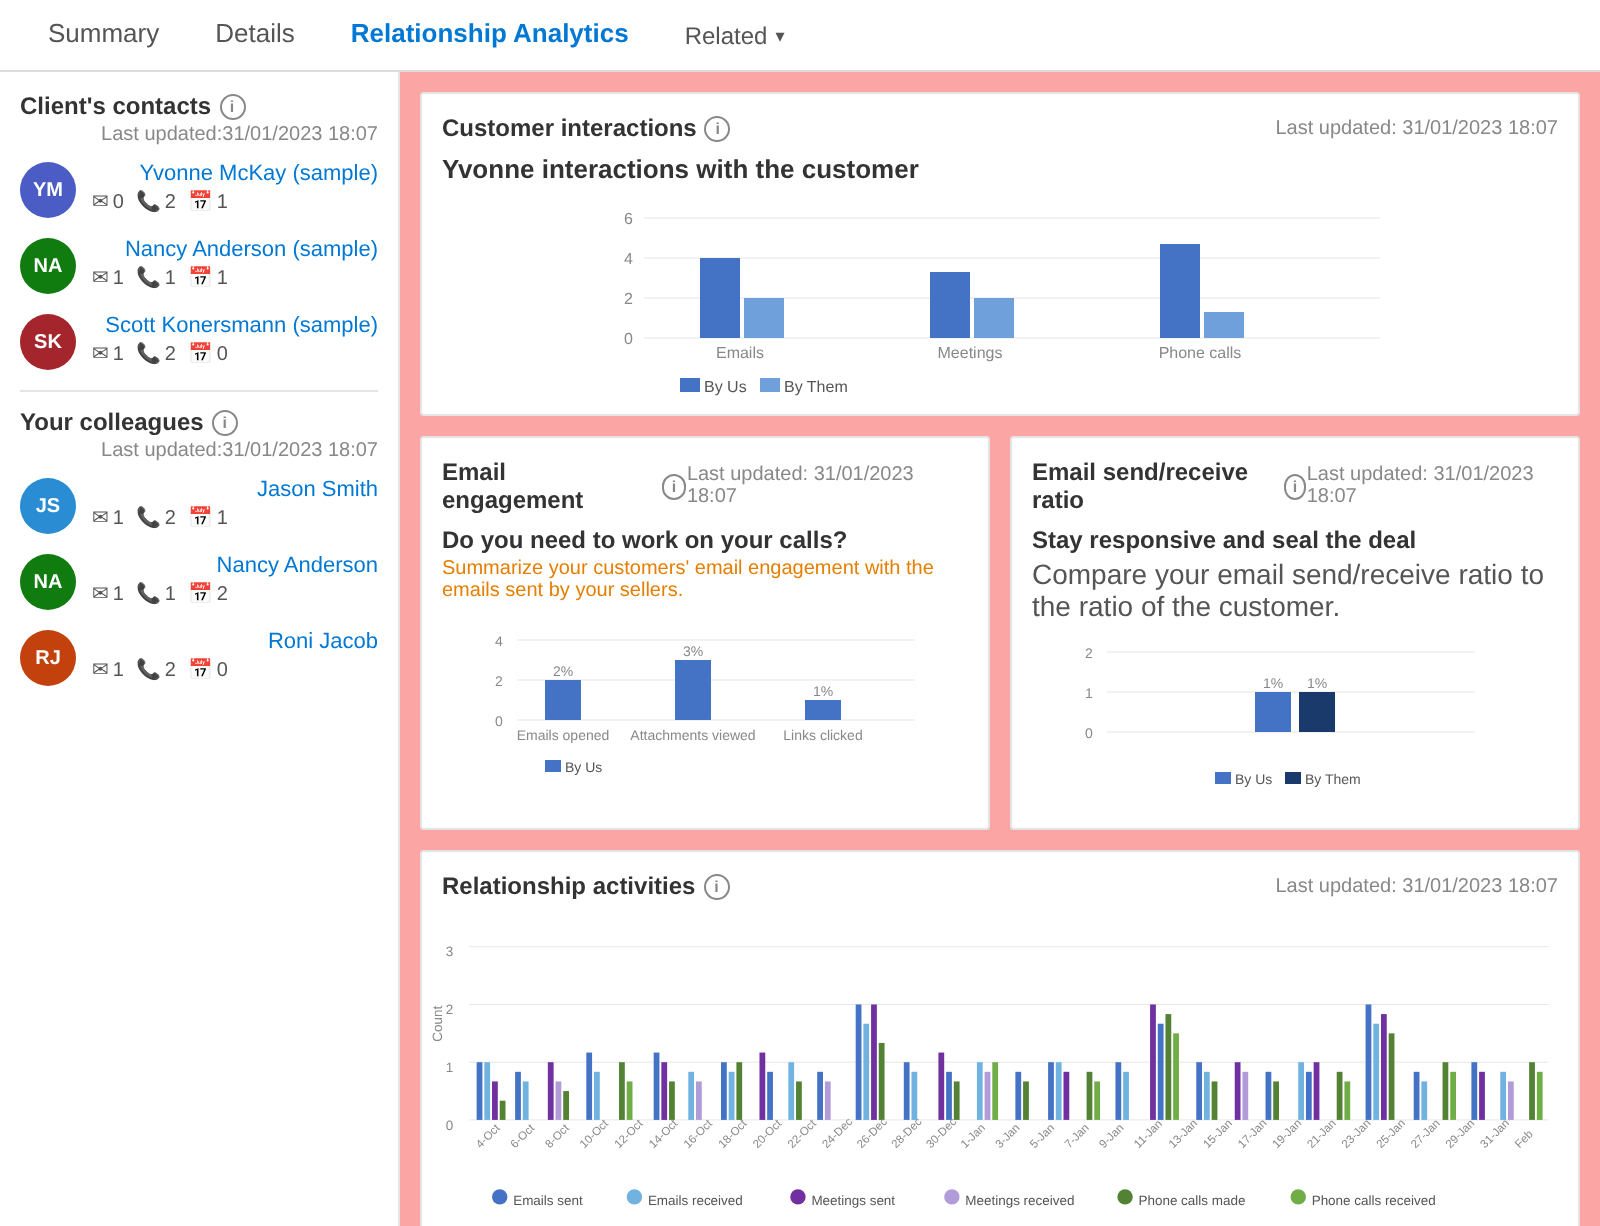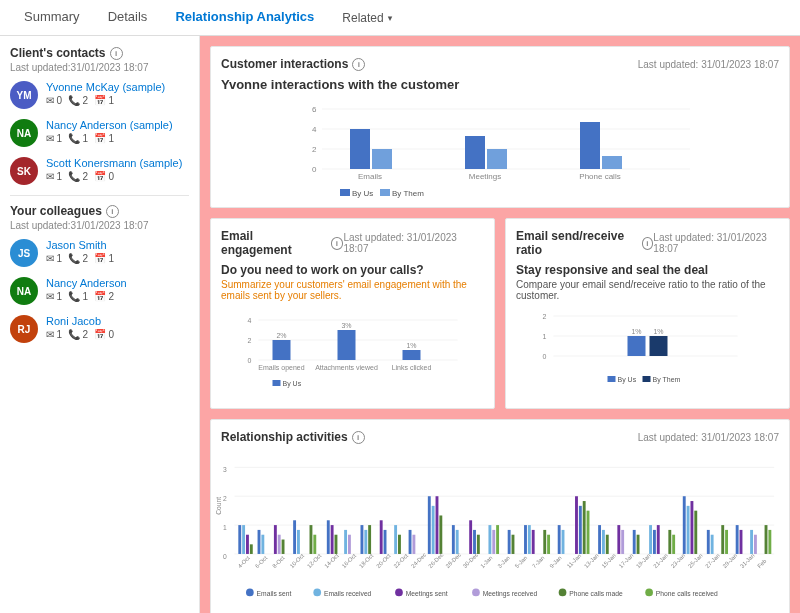--- a/index.html
+++ b/index.html
@@ -8,21 +8,21 @@
     
     .top-tabs { display: flex; align-items: center; border-bottom: 1px solid #ddd; padding: 0 10px; height: 36px; background: #fff; }
     .tab { padding: 8px 14px; font-size: 13px; cursor: pointer; color: #555; border-bottom: 2px solid transparent; height: 44px; display: flex; align-items: center; }
     .tab.active { color: #0078d4; border-bottom: 2px solid #0078d4; font-weight: 600; }
     .tab-dropdown { display: flex; align-items: center; gap: 4px; cursor: pointer; padding: 8px 14px; color: #555; }
 
     
     .main-container { display: flex; height: calc(613px - 36px); overflow: hidden; }
 
     
-    .sidebar { width: 200px; min-width: 200px; border-right: 1px solid #e5e5e5; padding: 10px; overflow-y: auto; background: #fff; }
+    .sidebar { width: 200px; min-width: 200px; border-right: 1px solid #e5e5e5; padding: 10px; overflow-y: auto; background: #fff; text-align: right; }
     .section-title { font-size: 12px; font-weight: 600; color: #333; display: flex; align-items: center; gap: 4px; margin-bottom: 2px; }
     .last-updated { font-size: 10px; color: #888; margin-bottom: 8px; }
     .contact-item { display: flex; align-items: flex-start; gap: 8px; margin-bottom: 10px; }
     .avatar { width: 28px; height: 28px; border-radius: 50%; display: flex; align-items: center; justify-content: center; font-size: 10px; font-weight: 600; color: #fff; flex-shrink: 0; }
     .avatar.ym { background: #4b5cc4; }
     .avatar.na { background: #107c10; }
     .avatar.sk { background: #a4262c; }
     .avatar.js { background: #2a8dd4; }
     .avatar.na2 { background: #107c10; }
     .avatar.rj { background: #c2410c; }
@@ -45,21 +45,21 @@
     
     .chart-title { font-size: 13px; font-weight: 600; color: #333; margin-bottom: 2px; }
     .chart-subtitle { font-size: 11px; color: #555; margin-bottom: 8px; }
     
     
     .bottom-row { display: flex; gap: 10px; }
     .email-engagement-card { flex: 1; }
     .email-send-receive-card { flex: 1; }
     .card-desc { font-size: 12px; font-weight: 600; color: #333; margin-bottom: 2px; }
     .card-subdesc { font-size: 10px; color: #e67e00; margin-bottom: 4px; }
-    .card-subdesc2 { font-size: 10px; color: #555; margin-bottom: 0; }
+    .card-subdesc2 { font-size: 14px; color: #555; margin-bottom: 0; }
 
     
     .activities-card { background: #fff; border: 1px solid #e5e5e5; border-radius: 2px; padding: 10px; }
     .activities-header { display: flex; justify-content: space-between; align-items: center; margin-bottom: 6px; }
 
     
     .axis-label { font-size: 8px; fill: #888; }
   </style>
 </head>
 <body>

